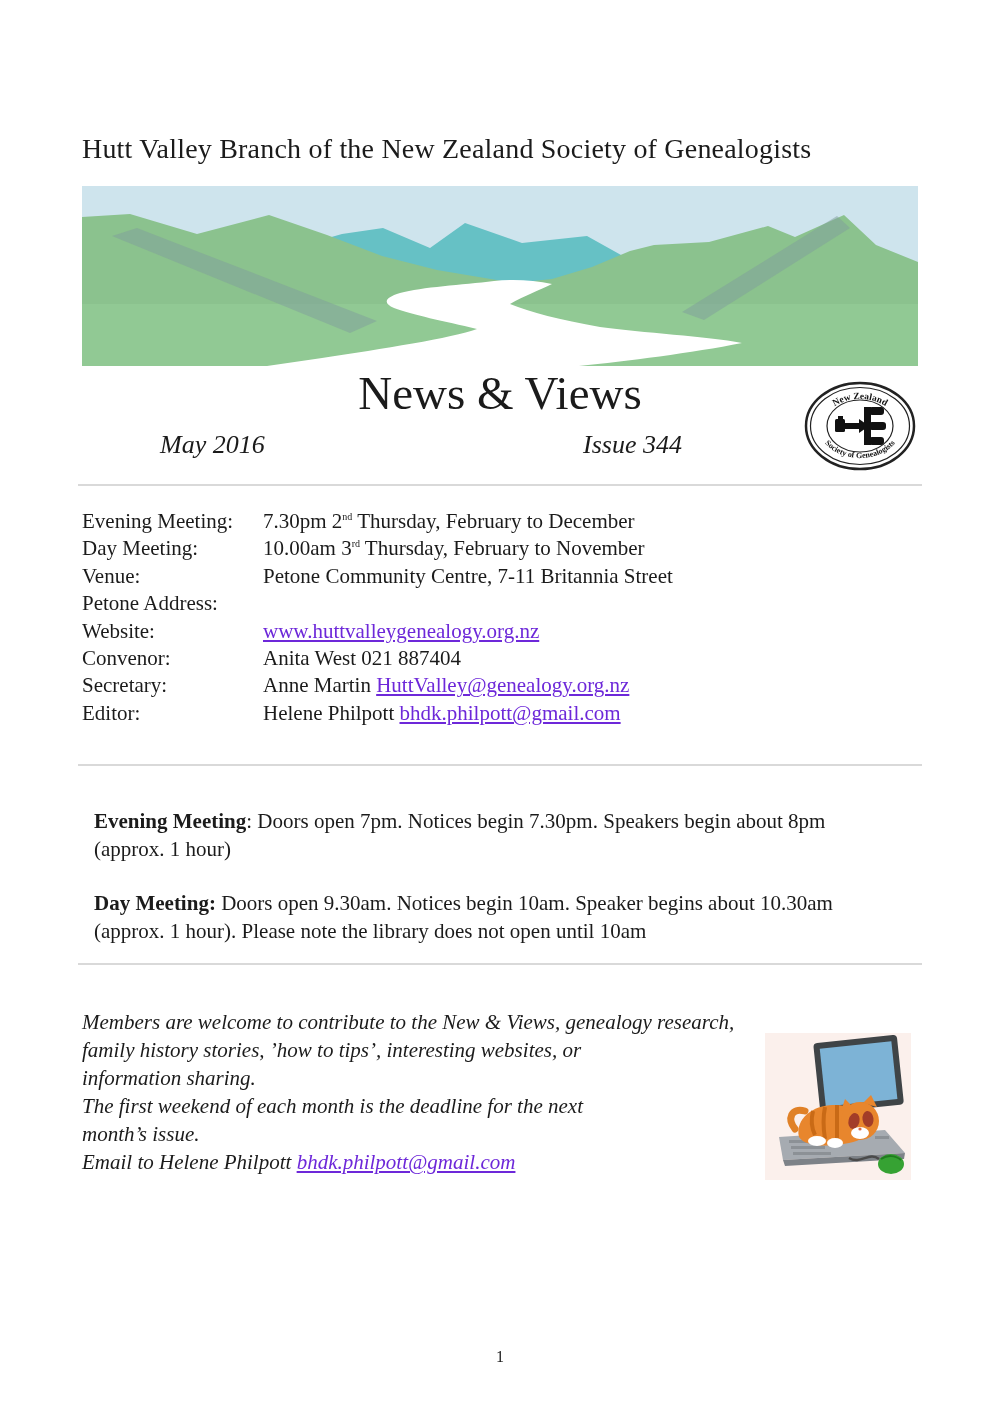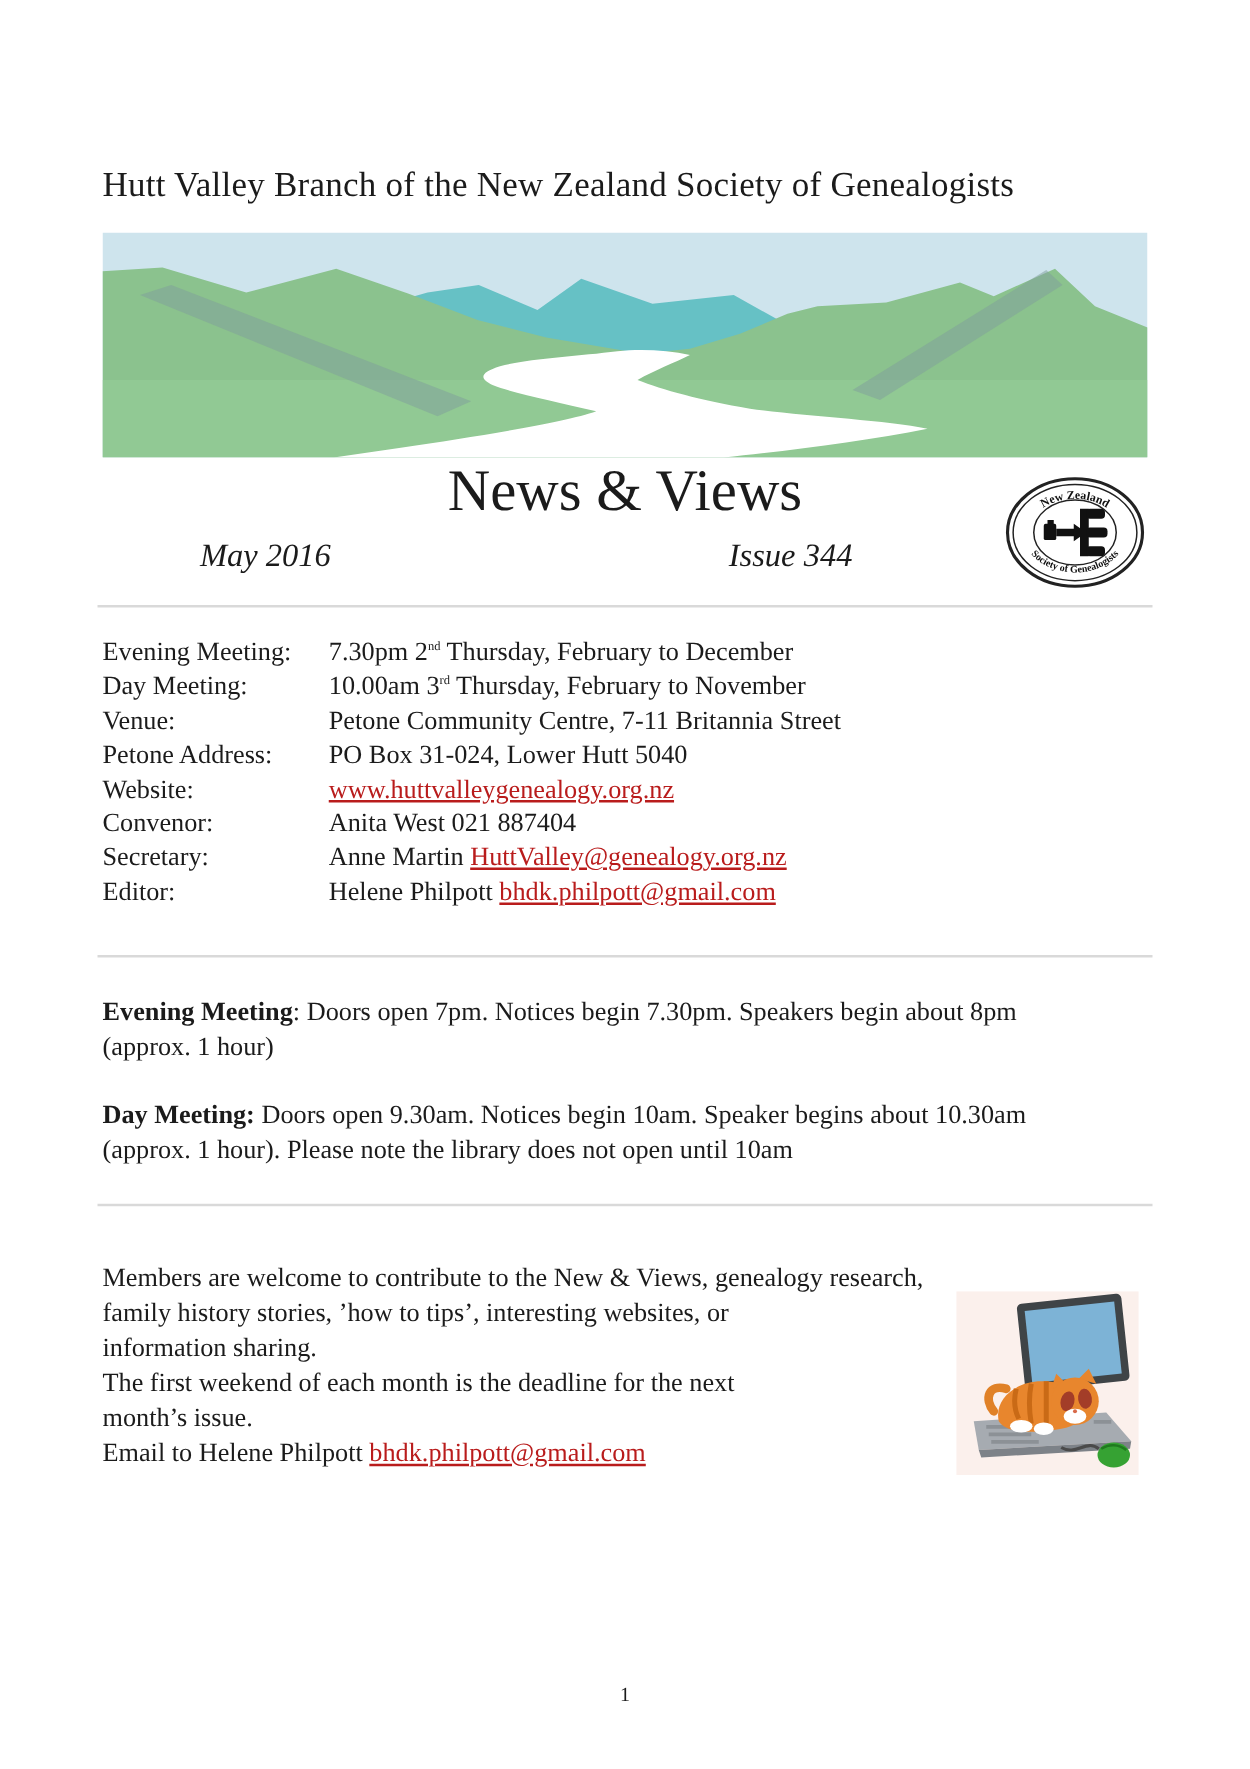--- a/index.html
+++ b/index.html
@@ -15,26 +15,26 @@
   .nv-title { left:82px; top:366px; width:836px; text-align:center; font-size:47px; }
   .logo { left:804px; top:381px; width:112px; height:90px; }
   .issue-date { left:160px; top:430px; font-size:26px; font-style:italic; }
   .issue-number { left:583px; top:430px; font-size:26px; font-style:italic; }
   .divider { position:absolute; left:78px; width:844px; height:2px; background:#d9d9d9; }
   .d1 { top:484px; } .d2 { top:764px; } .d3 { top:963px; }
   .info { left:82px; top:508px; width:836px; font-size:21px; }
   .irow { display:flex; height:27.4px; line-height:27.4px; white-space:nowrap; }
   .ilabel { width:181px; flex:none; }
   .sup { vertical-align:super; font-size:10px; line-height:0; }
-  .lnk { color:#b91c1c; text-decoration:underline; cursor:pointer; }
-  .para { position:absolute; left:82px; width:742px; font-size:21px; line-height:28px; margin:0; }
+  .lnk { color:#6d28d9; text-decoration:underline; cursor:pointer; }
+  .para { position:absolute; left:82px; width:742px; font-size:21px; line-height:28px; margin:12px; }
   .evening { top:795px; } .day { top:877px; }
   .b { font-weight:bold; }
   .members { left:82px; top:1008px; width:836px; height:190px; }
-  .mline { font-size:21px; line-height:28px; white-space:nowrap; }
+  .mline { font-size:21px; line-height:28px; white-space:nowrap;font-style:italic; }
   .catimg { position:absolute; left:683px; top:25px; width:146px; height:147px; }
   .pagenum { left:0; top:1348px; width:100%; text-align:center; font-size:16px; }
 </style>
 </head>
 <body>
 
 <div class="page">
 
   <div class="abs org-title">Hutt Valley Branch of the New Zealand Society of Genealogists</div>
 
@@ -93,21 +93,20 @@
     <div class="irow">
       <span class="ilabel">Day Meeting:</span>
       <span class="ival"><span>10.00am 3</span><sup class="sup">rd</sup><span> Thursday, February to November</span></span>
     </div>
     <div class="irow">
       <span class="ilabel">Venue:</span>
       <span class="ival">Petone Community Centre, 7-11 Britannia Street</span>
     </div>
     <div class="irow">
       <span class="ilabel">Petone Address:</span>
-      <span class="ival">PO Box 31-024, Lower Hutt 5040</span>
     </div>
     <div class="irow">
       <span class="ilabel">Website:</span>
       <span class="ival"><a class="lnk">www.huttvalleygenealogy.org.nz</a></span>
     </div>
     <div class="irow">
       <span class="ilabel">Convenor:</span>
       <span class="ival">Anita West 021 887404</span>
     </div>
     <div class="irow">

